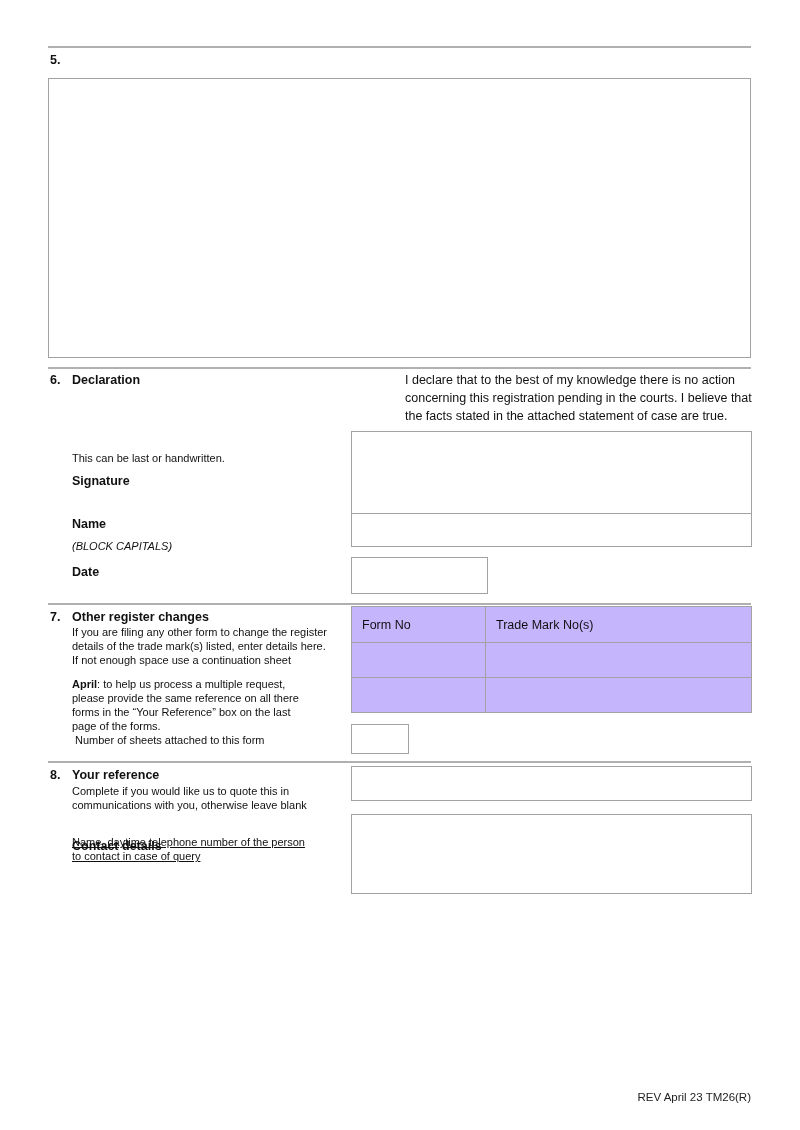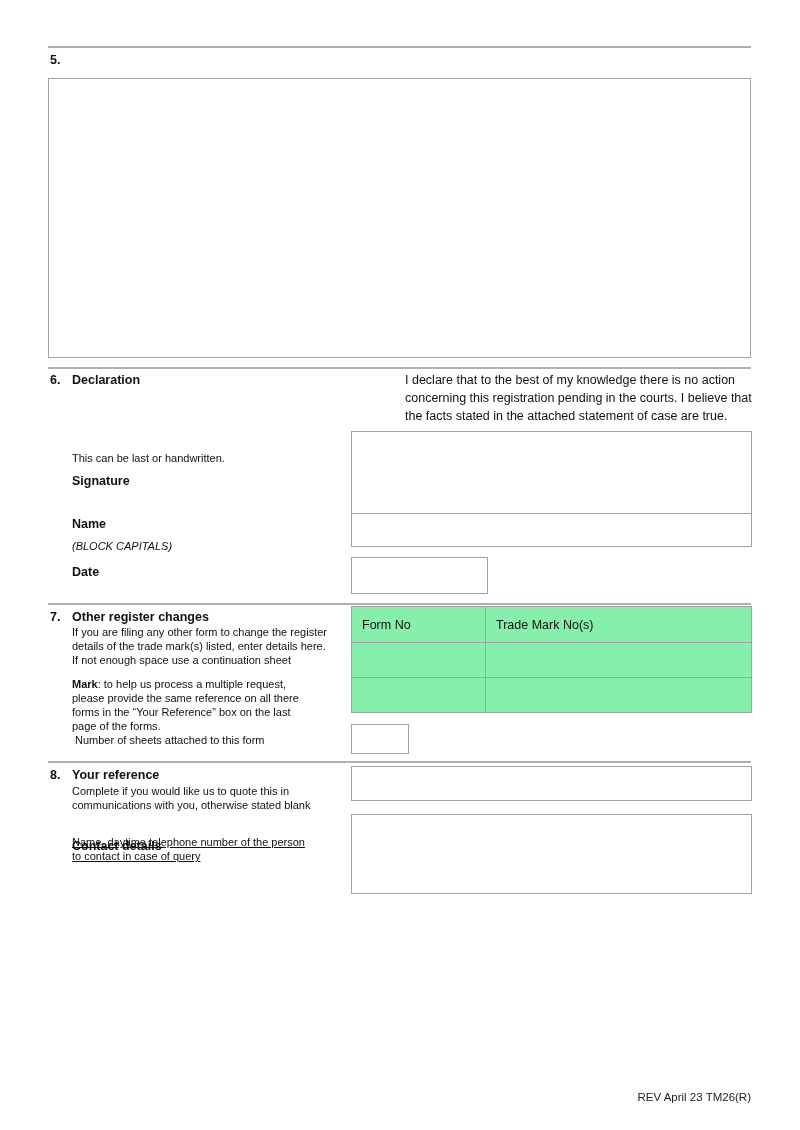--- a/index.html
+++ b/index.html
@@ -61,21 +61,21 @@
     top: 606px;
     width: 400px;
     border-collapse: collapse;
     table-layout: fixed;
   }
   table.reg-table td {
     border: 1px solid #a2a2a2;
     font-size: 12.5px;
     padding-left: 10px;
     vertical-align: middle;
-    background: #86efac;
+    background: #c4b5fd;
   }
   table.reg-table tr { height: 35px; }
   table.reg-table tr.hdr { height: 36px; }
   .footer {
     position: absolute;
     left: 351px;
     top: 1091px;
     width: 400px;
     text-align: right;
     font-size: 11.5px;
@@ -114,21 +114,21 @@
   <div class="fillbox" style="left:351px; top:557px; width:137px; height:37px;"></div>
 
   <div class="divider" style="top:603px;"></div>
   <div class="sec-header" style="left:50px; top:610px;">
     <span class="sec-num">7.</span>
     <span>Other register changes</span>
   </div>
   <div class="abs small" style="left:72px; top:625px; width:290px;">If you are filing any other form to change the register
 details of the trade mark(s) listed, enter details here.
 If not enough space use a continuation sheet</div>
-  <div class="abs small" style="left:72px; top:677px; width:290px;"><span class="bold">Mark</span><span>: to help us process a multiple request,
+  <div class="abs small" style="left:72px; top:677px; width:290px;"><span class="bold">April</span><span>: to help us process a multiple request,
 please provide the same reference on all there
 forms in the “Your Reference” box on the last
 page of the forms.</span></div>
 
   <table class="reg-table">
     <tbody>
         <tr class="hdr">
       <td style="width:134px;">Form No</td>
       <td style="width:266px;">Trade Mark No(s)</td>
     </tr>
@@ -145,21 +145,21 @@
 
   <div class="abs small" style="left:75px; top:733px;">Number of sheets attached to this form</div>
   <div class="fillbox" style="left:351px; top:724px; width:58px; height:30px;"></div>
 
   <div class="divider" style="top:761px;"></div>
   <div class="sec-header" style="left:50px; top:768px;">
     <span class="sec-num">8.</span>
     <span>Your reference</span>
   </div>
   <div class="abs small" style="left:72px; top:784px; width:290px;">Complete if you would like us to quote this in
-communications with you, otherwise stated blank</div>
+communications with you, otherwise leave blank</div>
   <div class="fillbox" style="left:351px; top:766px; width:401px; height:35px;"></div>
 
   <div class="sublabel" style="left:72px; top:819px;margin-top:20px;">Contact details</div>
   <div class="abs small" style="left:72px; top:835px; width:290px;text-decoration:underline;">Name, daytime telephone number of the person
 to contact in case of query</div>
   <div class="fillbox" style="left:351px; top:814px; width:401px; height:80px;"></div>
 
   <div class="footer">REV April 23 TM26(R)</div>
 
 </div>

